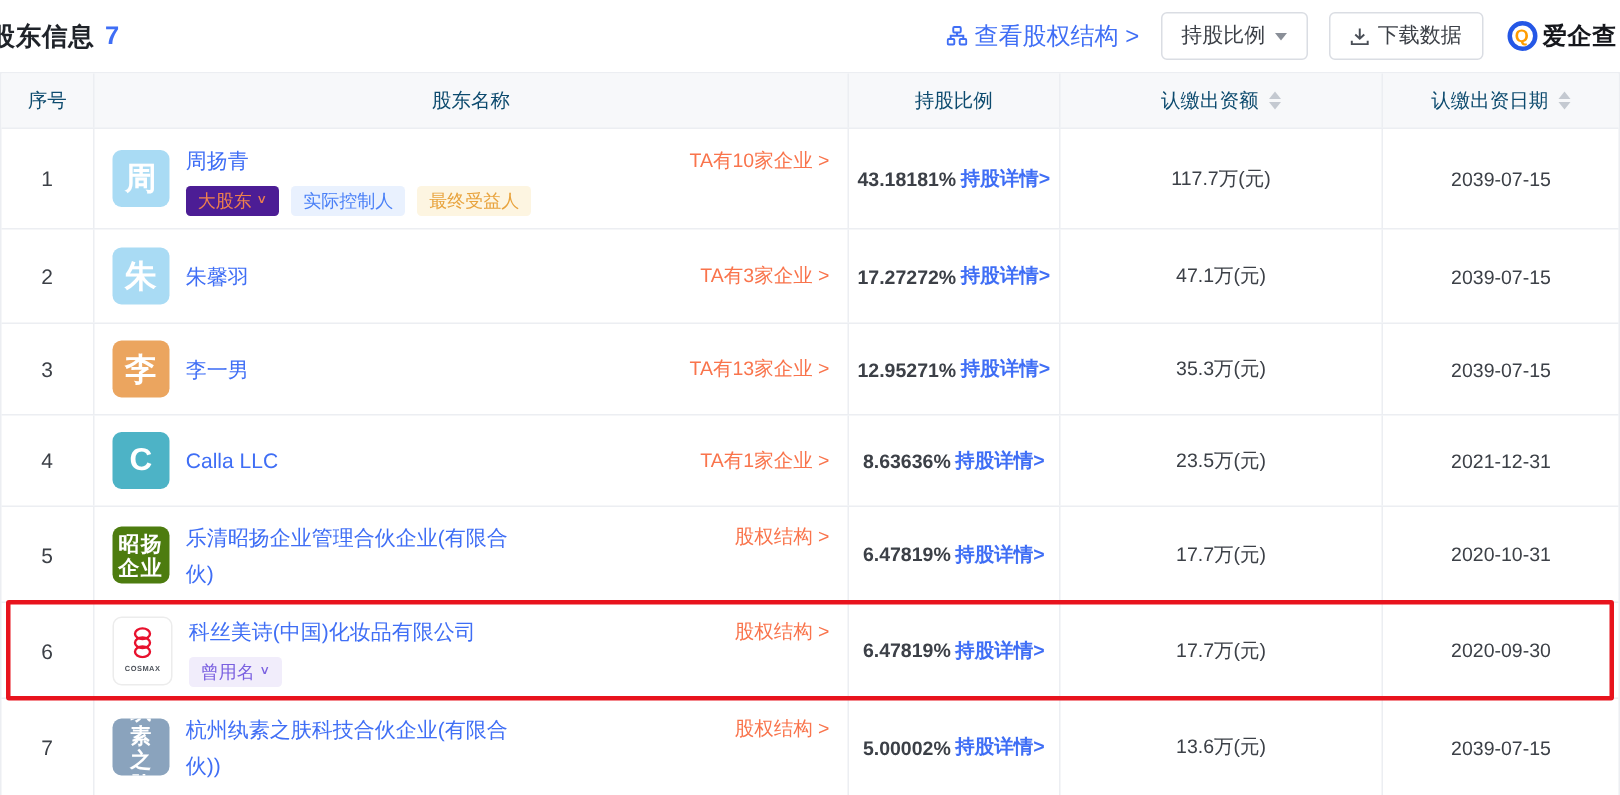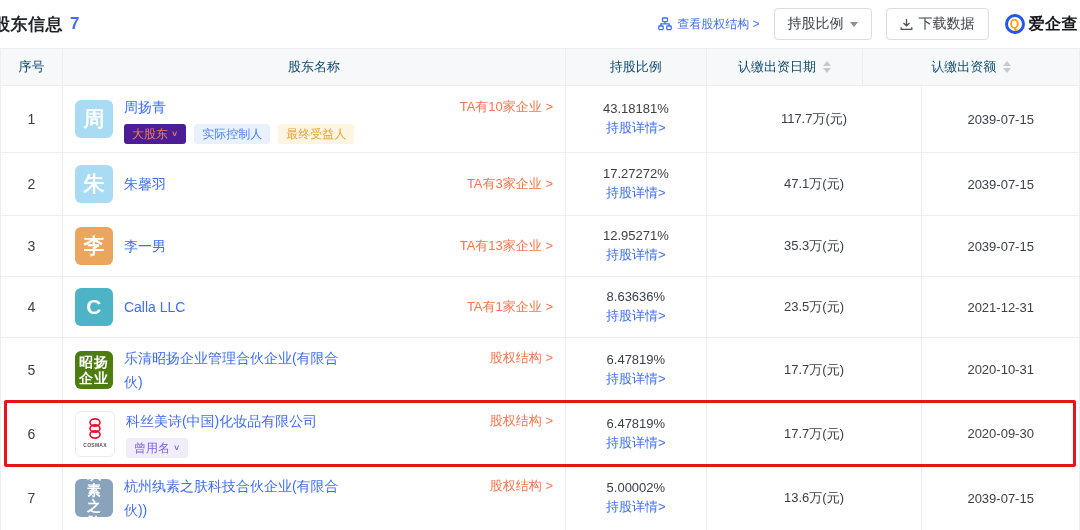--- a/index.html
+++ b/index.html
@@ -11,21 +11,21 @@
   }
 
   
   .topbar{ height:48px; display:flex; align-items:center; justify-content:space-between; padding:0 2px 0 0; }
   .tb-left{ display:flex; align-items:center; margin-left:-7px; }
   .tb-title{ font-size:17px; font-weight:bold; color:#1f2329; letter-spacing:.5px; }
   .tb-count{ font-size:17px; font-weight:bold; color:var(--blue); margin-left:7px; }
   .alert-badge{ display:flex; align-items:center; gap:5px; margin-left:16px; background:#fdf0e6;
     color:#f4743b; font-size:13px; padding:4px 10px 4px 8px; border-radius:3px; cursor:pointer; }
   .tb-right{ display:flex; align-items:center; gap:14px; }
-  .struct-link{ display:flex; align-items:center; gap:5px; color:var(--blue); font-size:12px; cursor:pointer; }
+  .struct-link{ display:flex; align-items:center; gap:5px; color:var(--blue); font-size:16px; cursor:pointer; }
   .tb-btn{ display:flex; align-items:center; gap:6px; background:#fff; border:1px solid #dadde3;
     border-radius:4px; height:32px; padding:0 13px; font-size:14px; color:#3c4047; cursor:pointer; }
   .caret-down{ width:0; height:0; border:4px solid transparent; border-top:5px solid #8a8f98; margin-top:4px; }
   .brand{ display:flex; align-items:center; gap:4px; margin-left:2px; }
   .brand-circle{ width:20px; height:20px; border-radius:50%; border:3px solid #2457e6;
     display:flex; align-items:center; justify-content:center; background:#fff; }
   .brand-q{ font-size:12px; font-weight:bold; color:#ff9c00; line-height:1; }
   .brand-name{ font-size:16px; font-weight:bold; color:#16181d; letter-spacing:.5px; }
 
   
@@ -65,21 +65,21 @@
   .s-name{ font-size:14px; color:var(--blue); line-height:24px; max-width:345px; cursor:pointer; }
   .rel{ font-size:13px; color:var(--orange); line-height:24px; white-space:nowrap; cursor:pointer; padding-right:2px; }
   .tags{ display:flex; gap:8px; margin-top:5px; }
   .tag{ font-size:12px; line-height:16px; padding:2px 8px; border-radius:3px; display:flex; align-items:center; gap:3px; }
   .tag .tcaret{ font-size:10px; transform:scaleY(.8); }
   .tag.orange{ color:#f0804d; background:#4c1d95; cursor:pointer; }
   .tag.blue{ color:#4a80f7; background:#e9f1fe; }
   .tag.yellow{ color:#e8a33d; background:#fdf5e1; }
   .tag.purple{ color:#7a60e0; background:#f1edfb; cursor:pointer; }
 
-  .ratiocell{ flex-direction:column; gap:3px; }
+  .ratiocell{ flex-direction:row; gap:3px;font-weight:bold; }
   .ratio{ font-size:13px; color:#3c4047; }
   .detail{ font-size:13px; color:var(--blue); cursor:pointer; }
   .amount,.date{ font-size:13px; color:#3c4047; }
 
   .hl-box{ position:absolute; left:3px; right:3px; top:-2px; bottom:-2px;
     border:3px solid var(--red); border-radius:2px; pointer-events:none; z-index:5; }
 
   svg{ display:block; }
 </style>
 </head>
@@ -124,29 +124,29 @@
   <div class="t-row thead">
     <div class="cell c0">
       <span>序号</span>
     </div>
     <div class="cell c1">
       <span>股东名称</span>
     </div>
     <div class="cell c2">
       <span>持股比例</span>
     </div>
-    <div class="cell c4">
-      <span>认缴出资日期</span>
+    <div class="cell c3">
+      <span>认缴出资额</span>
       <span class="sort">
           <i class="up"></i>
           <i class="dn"></i>
         </span>
     </div>
-    <div class="cell c3">
-      <span>认缴出资额</span>
+    <div class="cell c4">
+      <span>认缴出资日期</span>
       <span class="sort">
           <i class="up"></i>
           <i class="dn"></i>
         </span>
     </div>
   </div>
   <div class="tbody">
       <div class="t-row">
         <div class="cell c0 no">1</div>
         <div class="cell c1 namecell">

